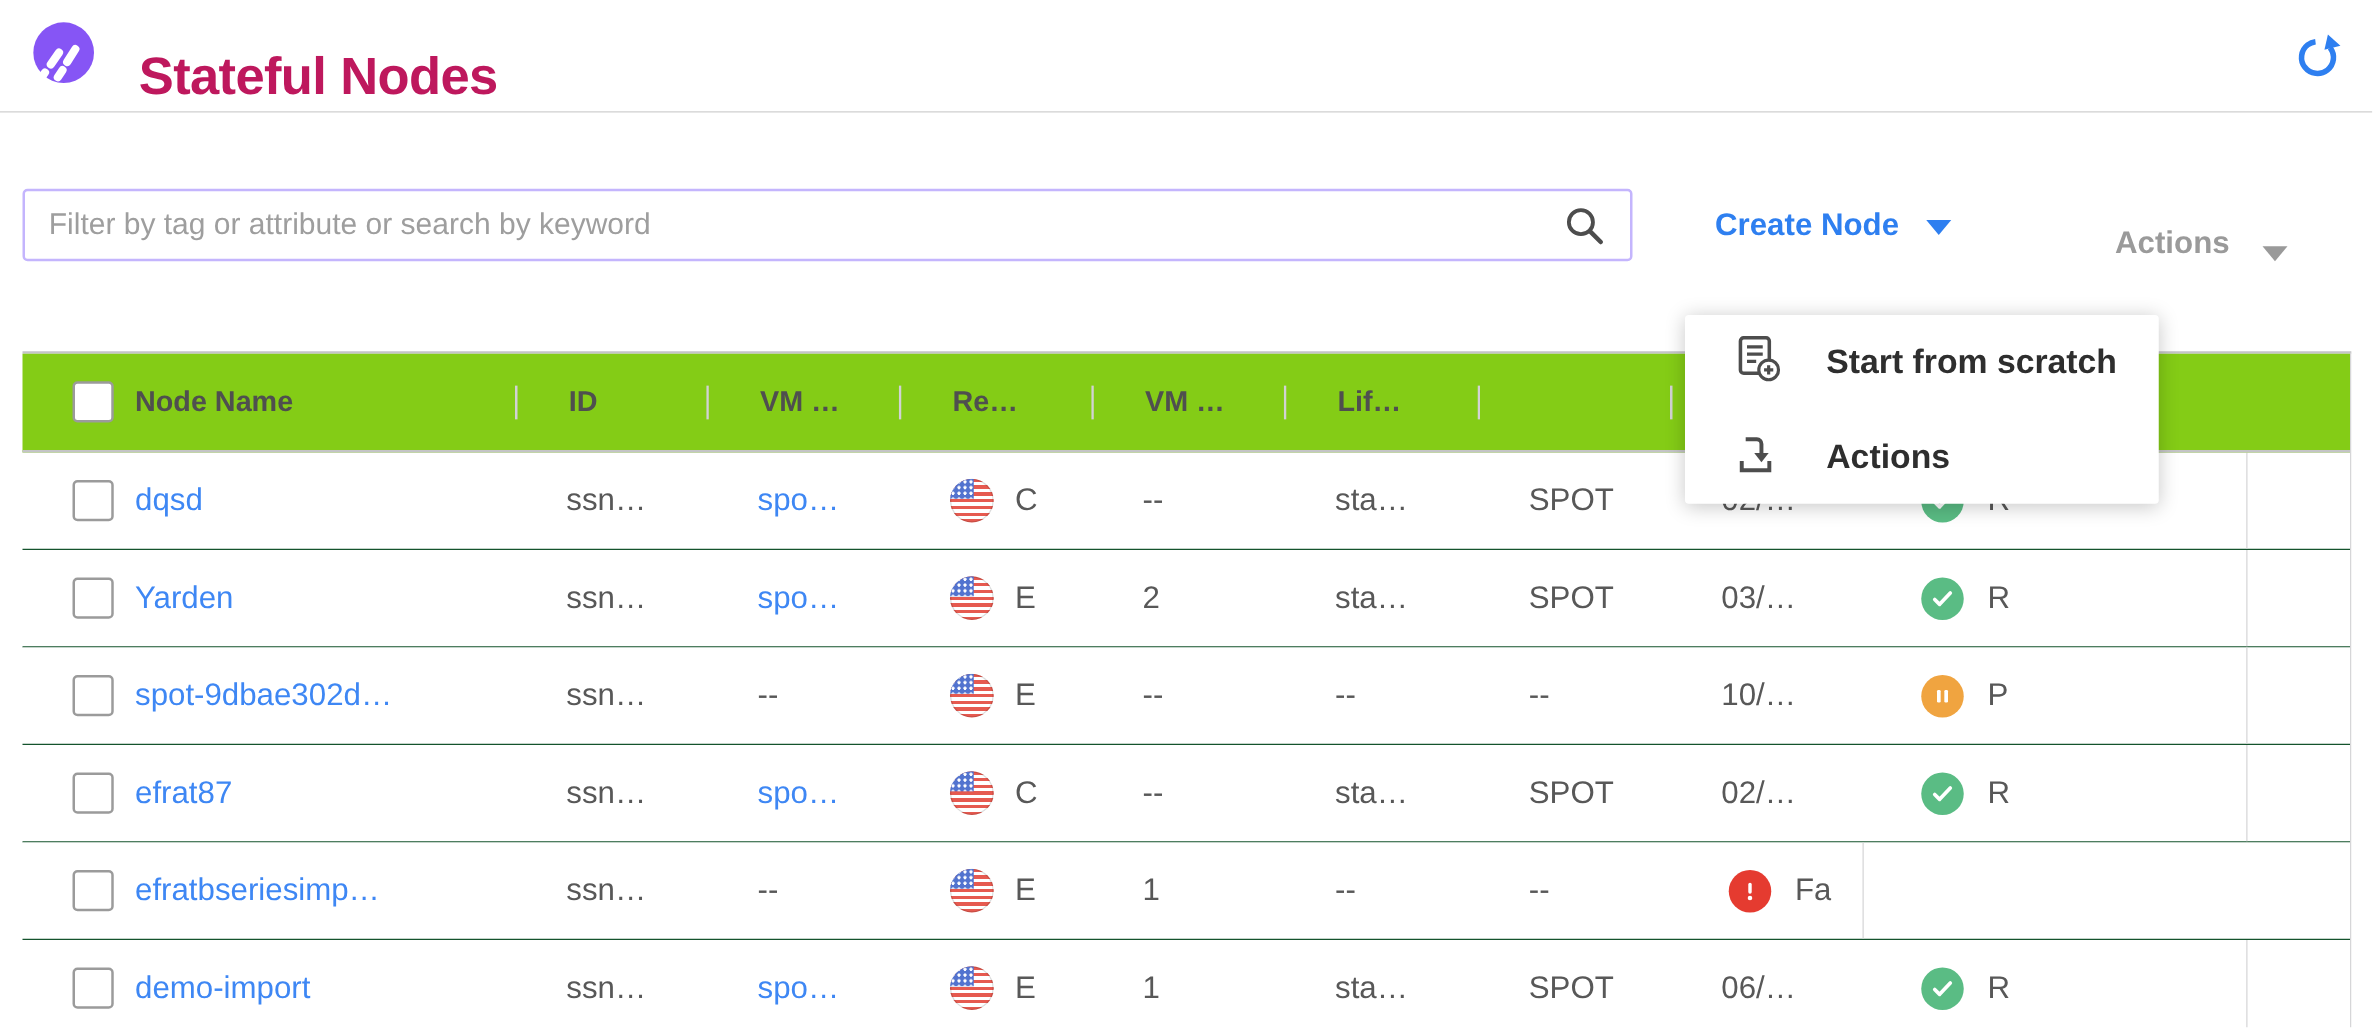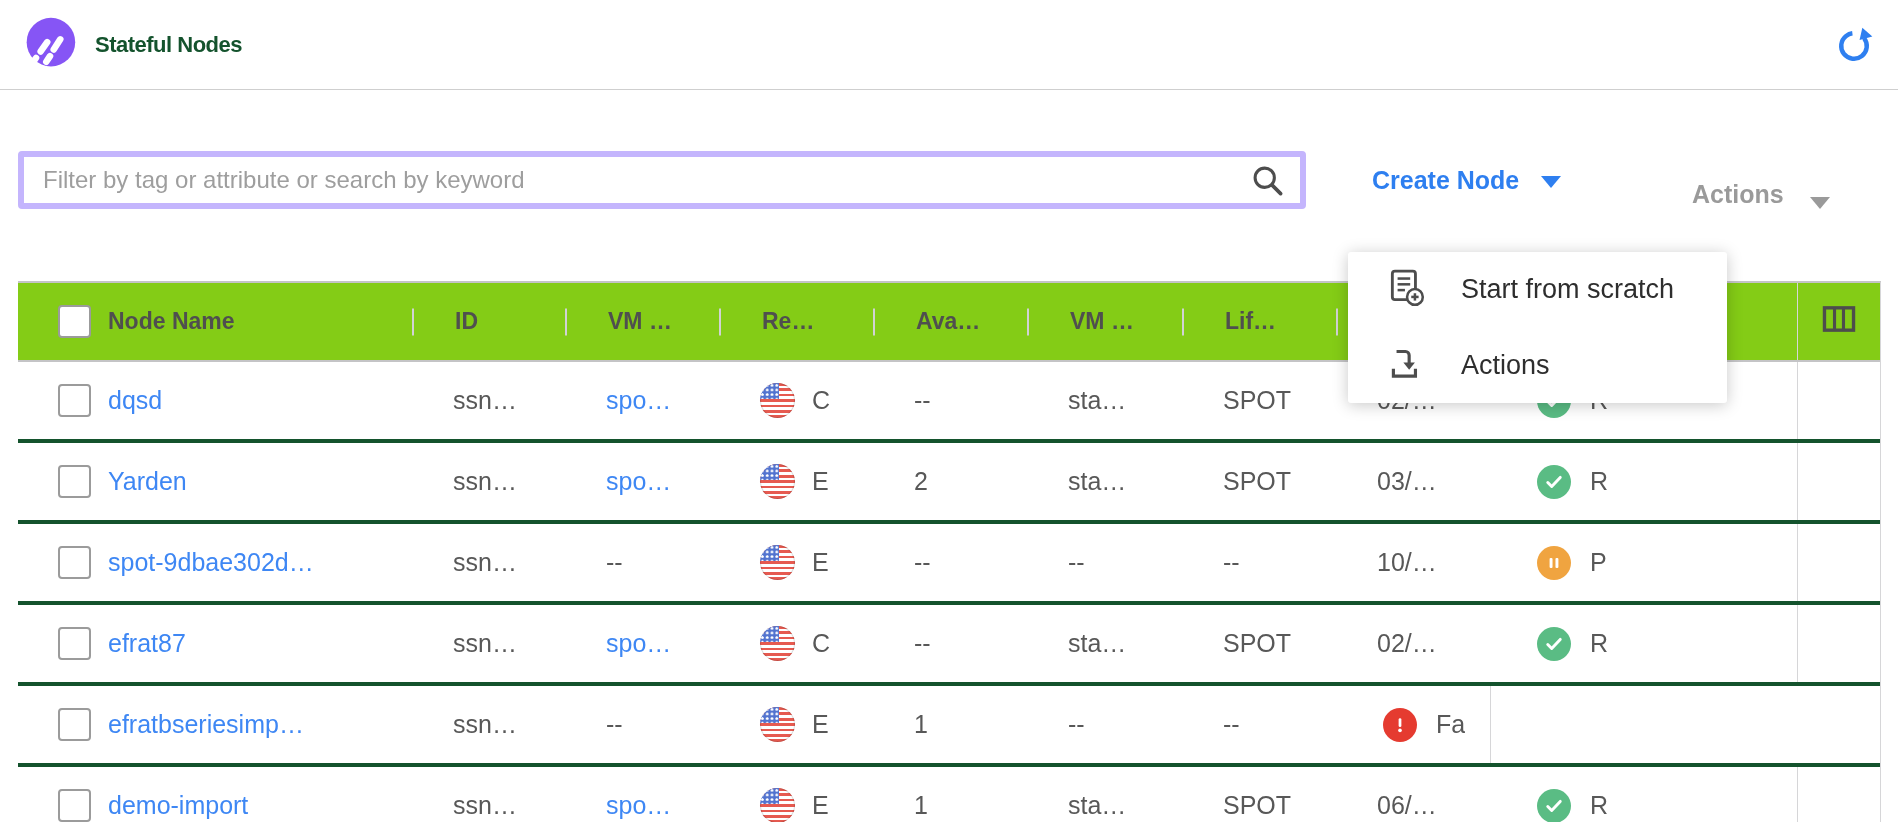--- a/index.html
+++ b/index.html
@@ -3,29 +3,29 @@
 <meta charset="utf-8">
 <style>
   html,body{margin:0;padding:0;background:#fff;}
   .page{position:relative;width:1898px;height:822px;background:#fff;overflow:hidden;
         font-family:"Liberation Sans",sans-serif;color:#555;}
 
   
   .app-header{position:absolute;left:0;top:0;width:100%;height:89px;background:#fff;
               border-bottom:1px solid #cfcfcf;}
   .logo{position:absolute;left:22px;top:16px;width:56px;height:56px;}
-  .page-title{position:absolute;left:95px;top:0;height:89px;line-height:89px;margin:0;
-              font-size:22px;font-weight:bold;color:#14532d;letter-spacing:-.5px;}
+  .page-title{position:absolute;left:95px;top:0;height:89px;line-height:89px;margin:16px;
+              font-size:42px;font-weight:bold;color:#be185d;letter-spacing:-.5px;}
   .refresh-btn{position:absolute;right:24px;top:26px;width:40px;height:40px;border:none;
                background:none;padding:0;cursor:pointer;}
   .refresh-btn svg{width:40px;height:40px;}
 
   
   .filter-box{position:absolute;left:18px;top:151px;width:1288px;height:58px;}
-  .filter-input{width:100%;height:100%;box-sizing:border-box;border:6px solid #c4b5fd;
+  .filter-input{width:100%;height:100%;box-sizing:border-box;border:2px solid #c4b5fd;
                 border-radius:4px;padding:0 64px 0 19px;font-size:24px;color:#555;
                 font-family:inherit;outline:none;background:#fff;}
   .filter-input::placeholder{color:#9e9e9e;opacity:1;}
   .search-ic{position:absolute;right:22px;top:12px;width:34px;height:34px;}
 
   .create-node-btn{position:absolute;left:1372px;top:151px;height:58px;display:flex;
                    align-items:center;gap:22px;background:none;border:none;padding:0;cursor:pointer;}
   .create-node-btn .lbl{font-size:25px;font-weight:bold;color:var(--accent_blue,#2e7ff0);font-family:inherit;}
   .caret{width:0;height:0;border-left:10px solid transparent;border-right:10px solid transparent;
          border-top:12px solid var(--accent_blue,#2e7ff0);margin-top:4px;}
@@ -33,38 +33,38 @@
                align-items:flex-end;gap:26px;background:none;border:none;padding:0;cursor:pointer;}
   .actions-btn .lbl{font-size:25px;font-weight:bold;color:#9a9a9a;font-family:inherit;}
   .actions-btn .caret{border-top-color:#9a9a9a;}
 
   
   .menu{position:absolute;left:1348px;top:252px;width:379px;height:151px;background:#fff;
         border-radius:3px;box-shadow:0 2px 16px rgba(0,0,0,.22);z-index:10;
         display:flex;flex-direction:column;}
   .menu-item{flex:1;display:flex;align-items:center;padding-left:37px;gap:34px;cursor:pointer;}
   .menu-item svg{width:42px;height:42px;flex:none;}
-  .menu-item .mi-label{font-size:27px;color:#2e2e2e;}
+  .menu-item .mi-label{font-size:27px;color:#2e2e2e;font-weight:bold;}
 
   
   .table{position:absolute;left:18px;top:281px;width:1862px;border-top:2px solid #c4c4c6;
          border-right:1px solid #d6d6d8;background:#fff;}
   .grid-cols{display:grid;grid-template-columns:77px 317px 153px 154px 154px 154px 155px 154px 154px 307px 83px;
              align-items:center;}
   .thead{height:77px;border-bottom:2px solid #c4c4c6;position:relative;background:#84cc16;}
   .th{font-size:23px;font-weight:bold;color:#4f4f4f;padding-left:43px;white-space:nowrap;
       overflow:hidden;position:relative;height:100%;display:flex;align-items:center;box-sizing:border-box;}
   .th.sep::before{content:"";position:absolute;left:0;top:50%;transform:translateY(-50%);
                   width:2px;height:27px;background:#d2d2d4;}
   .th-check{padding-left:40px;}
   .th-name{padding-left:13px;}
   .th-picker{border-left:1px solid #d6d6d8;justify-content:center;padding-left:0;cursor:pointer;}
   .th-picker svg{width:38px;height:38px;}
 
-  .tr{height:77px;border-bottom:4px solid #14532d;background:#fff;}
+  .tr{height:77px;border-bottom:1px solid #14532d;background:#fff;}
   .td{font-size:25px;color:#585858;padding-left:41px;white-space:nowrap;overflow:hidden;
       display:flex;align-items:center;height:100%;box-sizing:border-box;}
   .td-check{padding-left:40px;}
   .td-name{padding-left:13px;}
   .td-region{gap:17px;}
   .td-status{padding-left:47px;gap:19px;}
   .td-picker{border-left:1px solid #d6d6d8;padding-left:0;}
   .link{color:var(--link_blue,#3e87f4);cursor:pointer;text-decoration:none;}
 
   .checkbox{width:33px;height:33px;border:2px solid #9b9b9b;border-radius:4px;background:#fff;
@@ -135,21 +135,20 @@
 
   <div class="table">
     <div class="thead grid-cols">
       <div class="th th-check">
         <span class="checkbox"></span>
       </div>
       <div class="th th-name">Node Name</div>
       <div class="th sep">ID</div>
       <div class="th sep">VM …</div>
       <div class="th sep">Re…</div>
-      <div class="th sep">Ava…</div>
       <div class="th sep">VM …</div>
       <div class="th sep">Lif…</div>
       <div class="th sep"></div>
       <div class="th sep"></div>
       <div class="th th-picker">
         <span>
           <svg viewBox="0 0 34 34">
             <rect x="4" y="7" width="26" height="20" fill="none" stroke="#4d4d4d" stroke-width="3"></rect>
             <line x1="13" y1="7" x2="13" y2="27" stroke="#4d4d4d" stroke-width="2.8"></line>
             <line x1="21" y1="7" x2="21" y2="27" stroke="#4d4d4d" stroke-width="2.8"></line>

